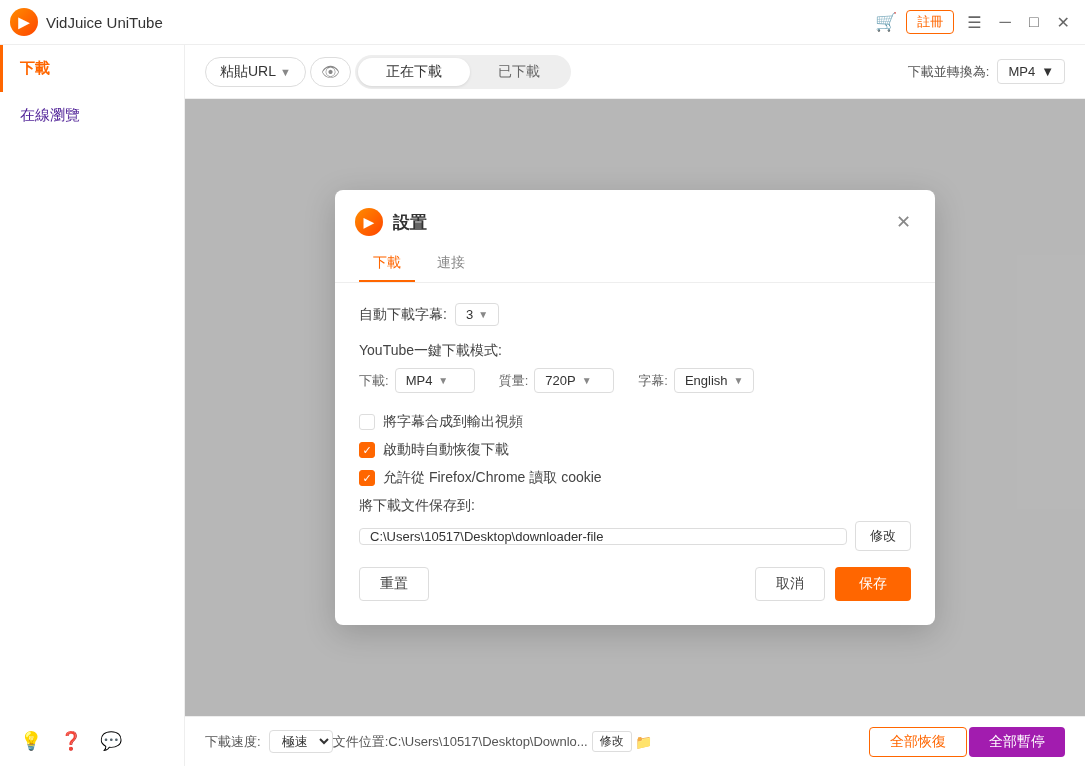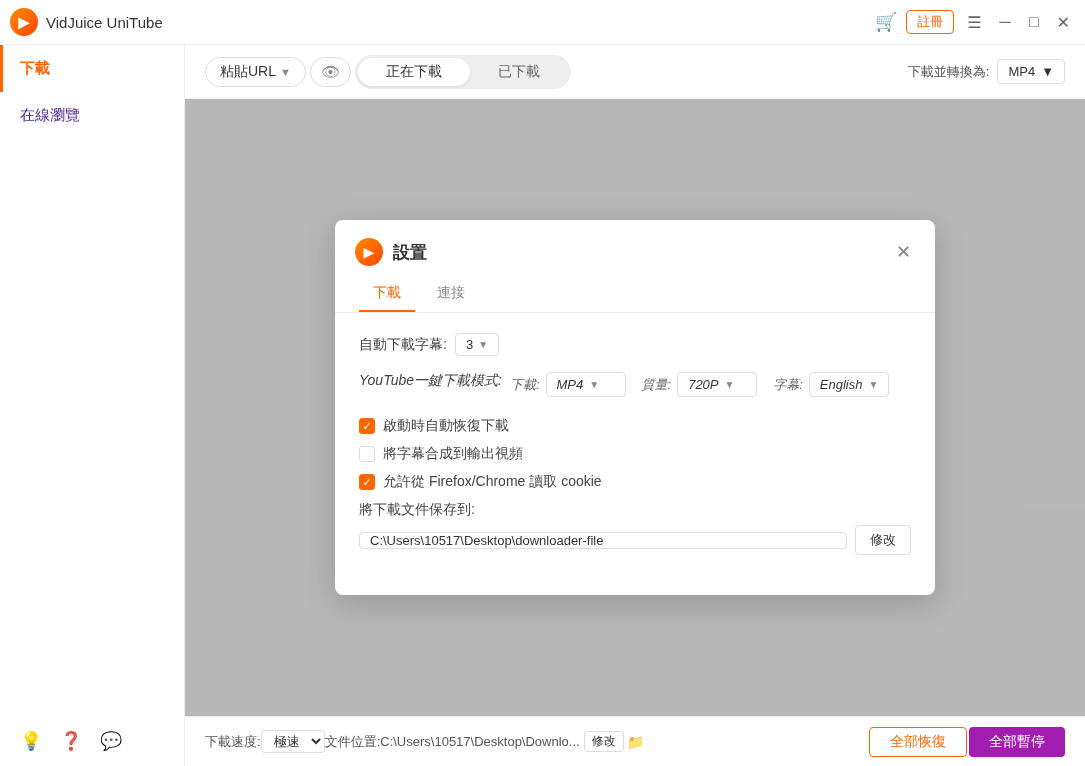--- a/index.html
+++ b/index.html
@@ -92,21 +92,21 @@
 
     
     .statusbar {
       background: #fff; border-top: 1px solid #eee; padding: 8px 20px;
       display: flex; align-items: center; justify-content: space-between; height: 50px;
     }
     .statusbar-left { display: flex; align-items: center; font-size: 13px; color: #555; }
     .statusbar-right { display: flex; gap: 2px; }
     .speed-select {
       border: 1px solid #ddd; border-radius: 4px; padding: 2px 8px;
-      font-size: 13px; background: #fff; color: #333;
+      font-size: 13px; background: #fff; color: #333; margin-left: 8px;
     }
     .btn-resume {
       border: 1.5px solid #ff6600; color: #ff6600; background: #fff;
       padding: 5px 20px; border-radius: 4px; font-size: 14px; cursor: pointer;
     }
     .btn-pause {
       background: #a21caf; color: #fff; border: none;
       padding: 5px 20px; border-radius: 4px; font-size: 14px; cursor: pointer;
     }
     .location-path { color: #555; font-size: 13px; }
@@ -154,21 +154,21 @@
     .modal-body { padding: 0 24px; }
     .form-row { display: flex; align-items: center; margin-bottom: 16px; gap: 8px; }
     .form-label { font-size: 14px; color: #444; white-space: nowrap; }
     .small-select {
       border: 1px solid #ddd; border-radius: 4px; padding: 3px 10px;
       font-size: 13px; background: #fff; color: #333; cursor: pointer;
       display: inline-flex; align-items: center; gap: 5px;
     }
     .small-select .arrow { font-size: 10px; color: #888; }
 
-    .yt-dl-row { display: flex; align-items: center; gap: 16px; flex-wrap: wrap; margin-bottom: 4px; }
+    .yt-dl-row { display: flex; align-items: center; gap: 24px; flex-wrap: wrap; margin-bottom: 4px; }
     .yt-dl-group { display: flex; align-items: center; gap: 6px; }
     .yt-dl-label { font-size: 13px; color: #666; }
     .yt-select {
       border: 1px solid #ddd; border-radius: 4px; padding: 4px 10px;
       font-size: 13px; background: #fff; color: #333; cursor: pointer;
       display: inline-flex; align-items: center; gap: 6px; min-width: 80px;
     }
     .yt-select .arrow { font-size: 10px; color: #888; }
 
     .checkbox-row { display: flex; align-items: center; gap: 8px; margin-bottom: 10px; }
@@ -296,21 +296,21 @@
         <div class="modal-body">
 
           <div class="form-row">
             <span class="form-label">自動下載字幕:</span>
             <div class="small-select">
               <span>3</span>
               <span class="arrow">▼</span>
             </div>
           </div>
 
-          <div class="form-row" style="flex-direction: row; align-items: flex-start; gap: 8px; font-style: italic;">
+          <div class="form-row" style="flex-direction: column; align-items: flex-start; gap: 8px;">
             <span class="form-label">YouTube一鍵下載模式:</span>
             <div class="yt-dl-row">
               <div class="yt-dl-group">
                 <span class="yt-dl-label">下載:</span>
                 <div class="yt-select">
                   <span>MP4</span>
                   <span class="arrow">▼</span>
                 </div>
               </div>
               <div class="yt-dl-group">
@@ -324,41 +324,48 @@
                 <span class="yt-dl-label">字幕:</span>
                 <div class="yt-select">
                   <span>English</span>
                   <span class="arrow">▼</span>
                 </div>
               </div>
             </div>
           </div>
 
           <div class="checkbox-row">
+            <div class="cb"></div>
+            <span class="cb-label">將字幕合成到輸出視頻</span>
+          </div>
+          <div class="checkbox-row">
             <div class="cb checked"></div>
             <span class="cb-label">啟動時自動恢復下載</span>
-          </div>
-          <div class="checkbox-row">
-            <div class="cb"></div>
-            <span class="cb-label">將字幕合成到輸出視頻</span>
           </div>
           <div class="checkbox-row">
             <div class="cb checked"></div>
             <span class="cb-label">允許從 Firefox/Chrome 讀取 cookie</span>
           </div>
 
           <div class="path-row">
             <div class="path-label">將下載文件保存到:</div>
             <div class="path-input-row">
               <input class="path-input" type="text" value="C:\Users\10517\Desktop\downloader-file" style="">
               <button class="modify-btn">修改</button>
             </div>
           </div>
         </div>
 
+        <div class="modal-footer">
+          <button class="reset-btn">重置</button>
+          <div class="footer-right">
+            <button class="cancel-btn">取消</button>
+            <button class="save-btn">保存</button>
+          </div>
+        </div>
       </div>
     </div>
   </div>
 
   <div class="statusbar">
     <div class="statusbar-left">
       <span>下載速度:</span>
       <select class="speed-select">
         <option>極速</option>
       </select>

